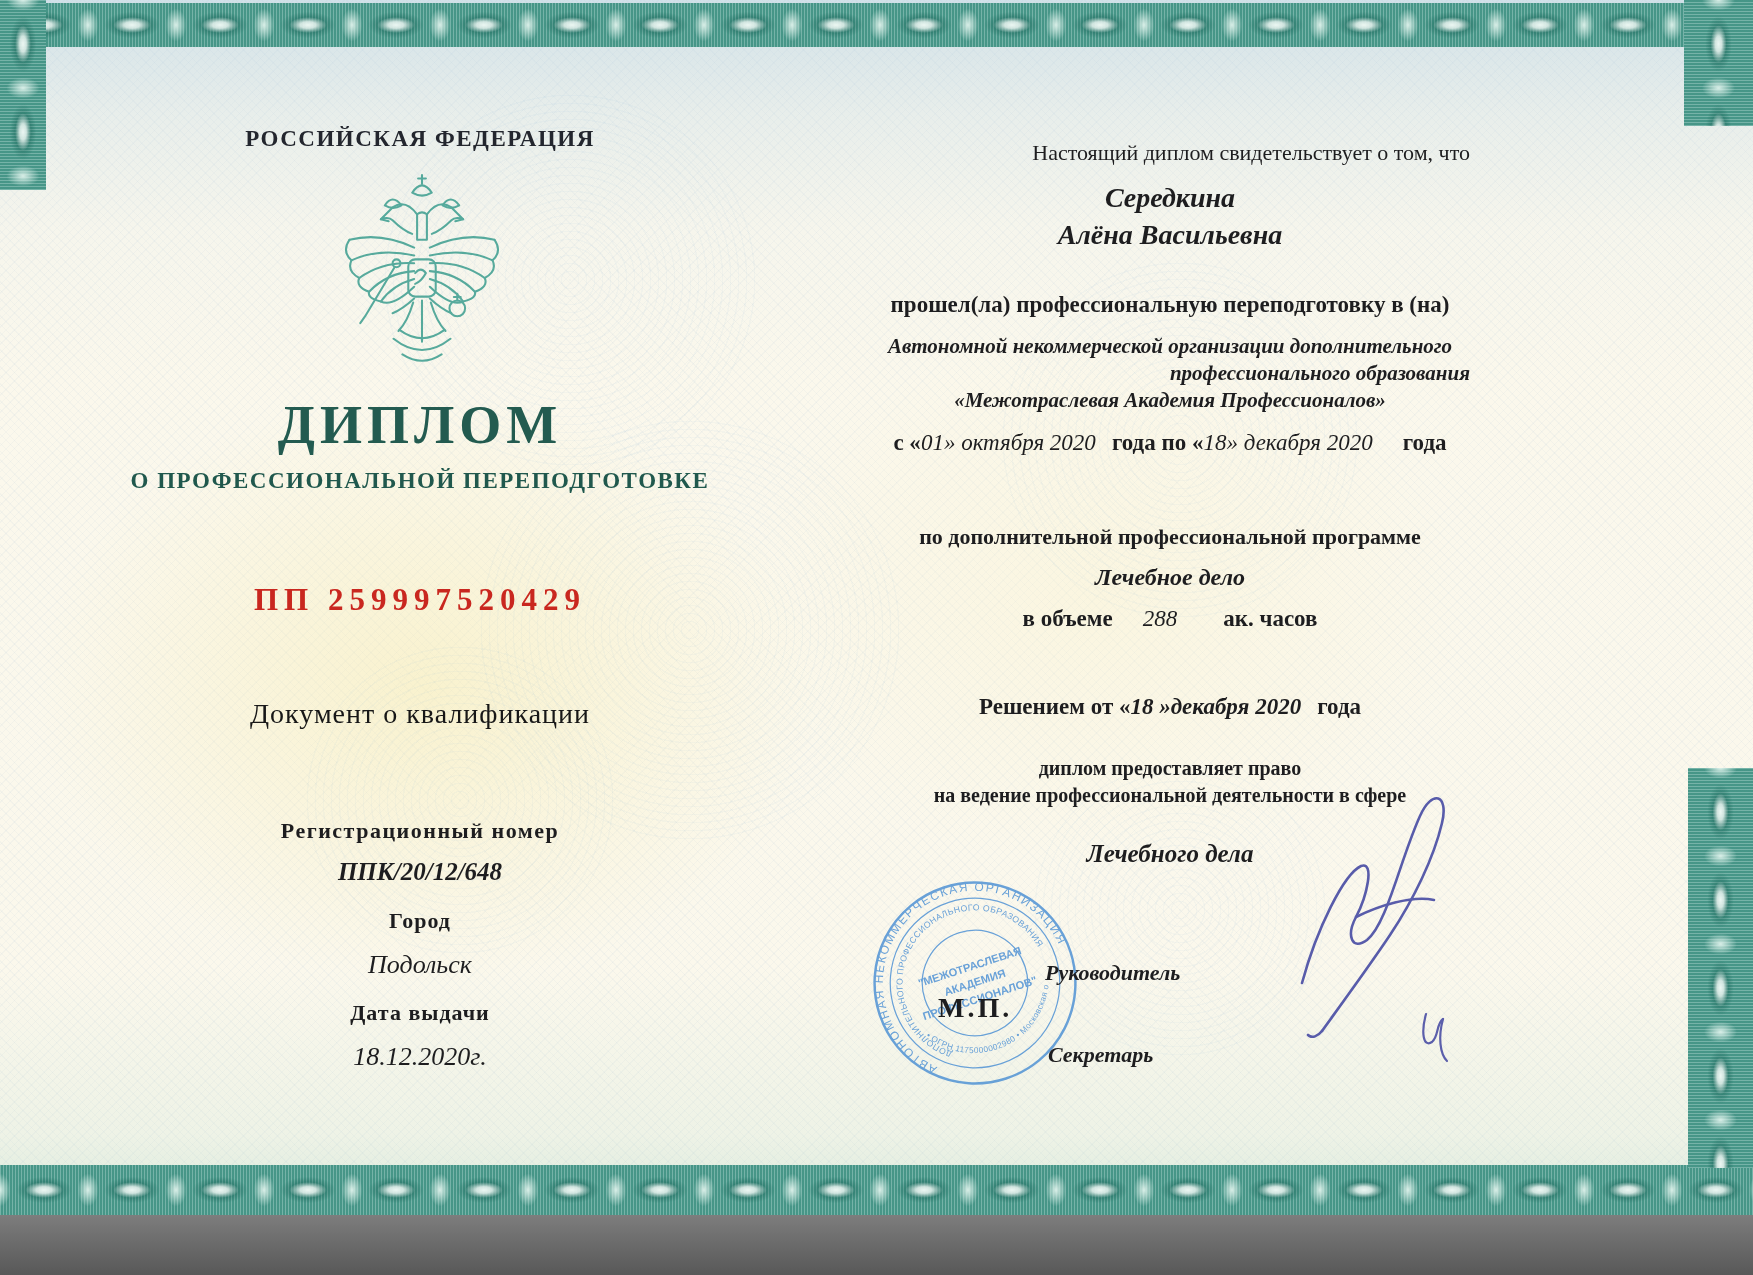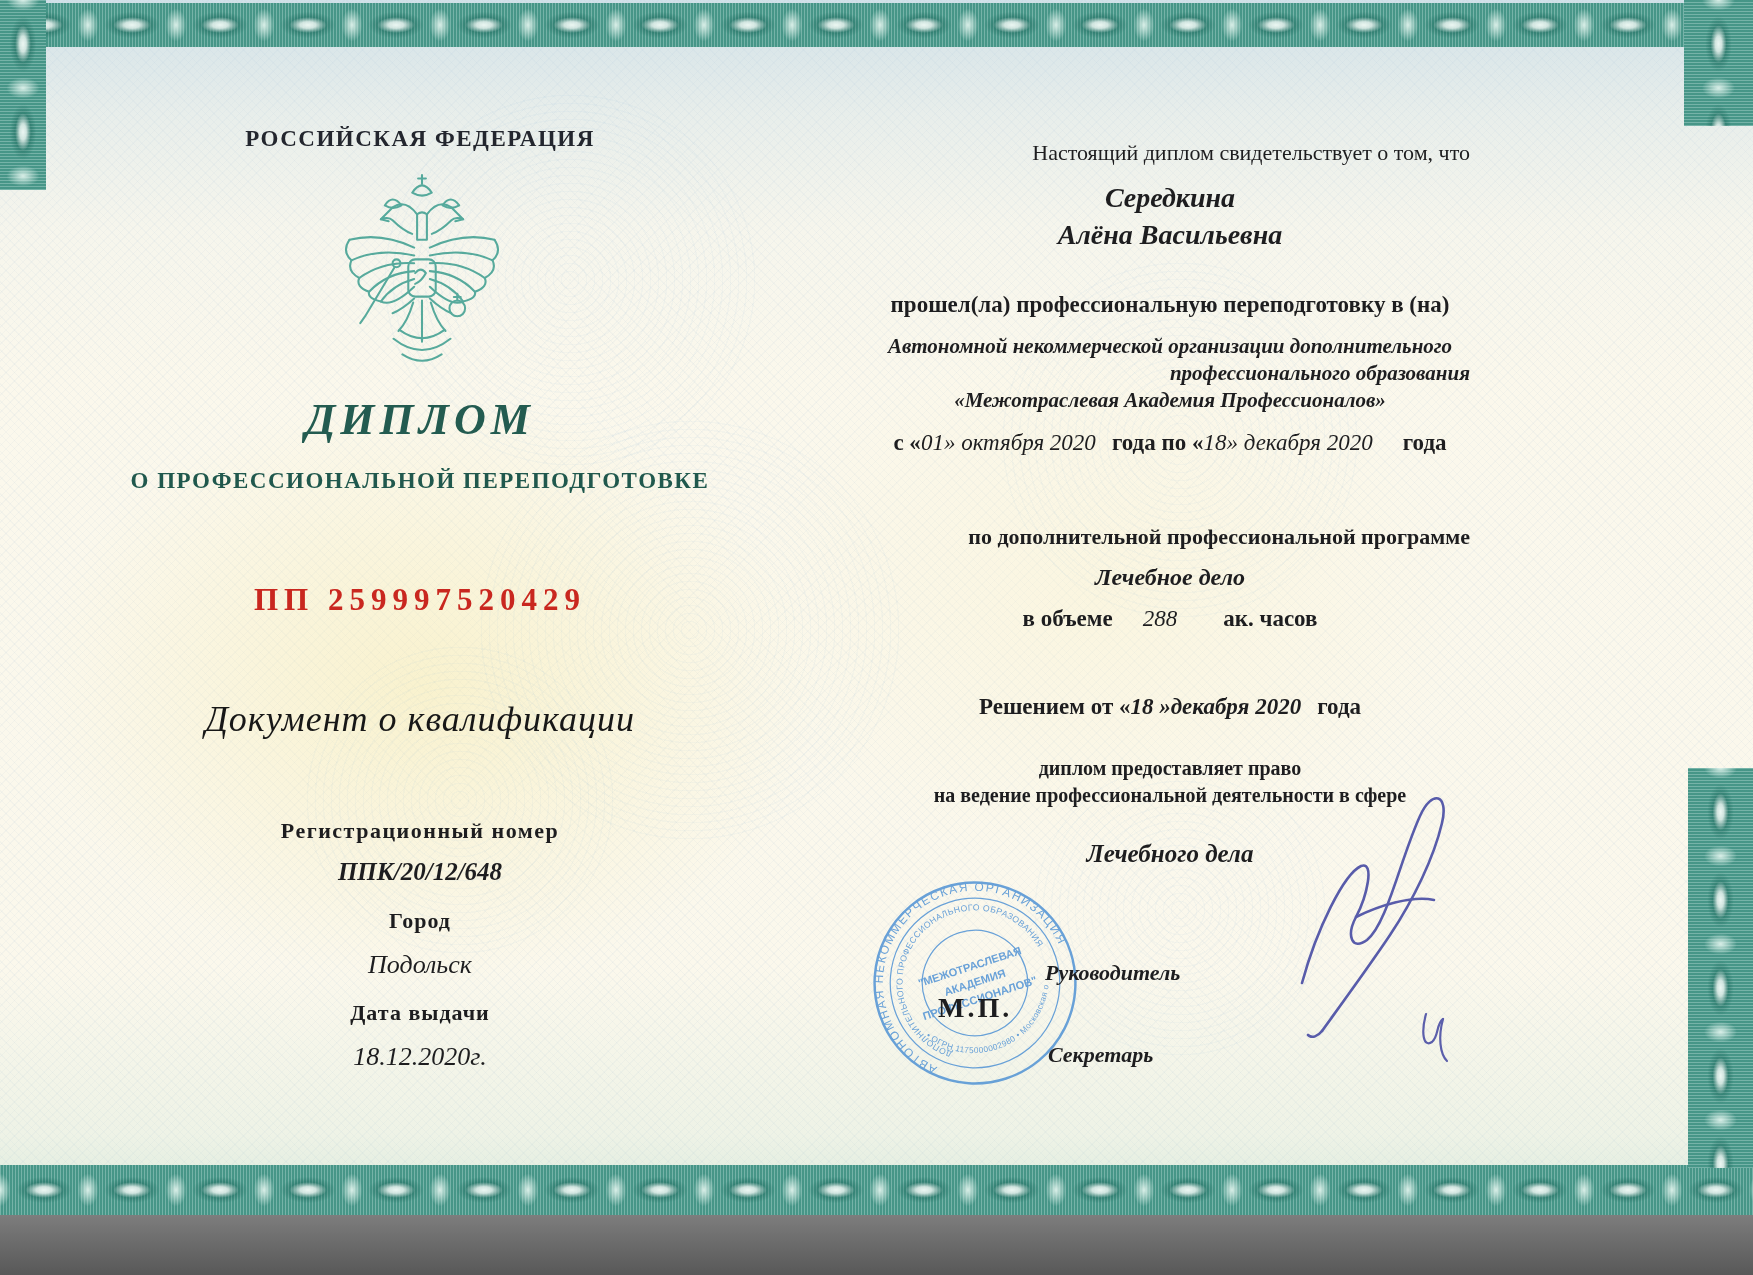--- a/index.html
+++ b/index.html
@@ -45,40 +45,40 @@
   .band-right-bottom{left:1688px;top:768px;width:65px;height:400px;}
   .scanner-strip{left:0;top:1215px;width:1753px;height:60px;
     background:linear-gradient(180deg,#7d7d7d 0%,#6e6e6e 40%,#585858 100%);}
   
   .rosette{position:absolute;border-radius:50%;opacity:.34;
     background:repeating-radial-gradient(circle, rgba(120,170,210,0.16) 0 1.5px, rgba(255,255,255,0) 1.5px 8px);}
   
   .b{font-weight:bold;}
   .i{font-style:italic;}
   .country{left:120px;top:126px;width:600px;font-size:23px;font-weight:bold;letter-spacing:1.5px;color:#23262e;}
-  .title{left:120px;top:394px;width:600px;font-size:44px;font-weight:bold;letter-spacing:5px;color:#235b50;font-style:italic;}
+  .title{left:120px;top:394px;width:600px;font-size:54px;font-weight:bold;letter-spacing:5px;color:#235b50;}
   .subtitle{left:120px;top:468px;width:600px;font-size:23px;font-weight:bold;letter-spacing:1.5px;color:#20584d;}
   .serieno{left:120px;top:582px;width:600px;font-size:31px;font-weight:bold;letter-spacing:6px;color:#c9271f;}
-  .docqual{left:120px;top:698px;width:600px;font-size:36px;font-style:italic;font-weight:500;letter-spacing:1px;color:#171717;}
+  .docqual{left:120px;top:698px;width:600px;font-size:28px;font-weight:500;letter-spacing:1px;color:#171717;}
   .reglabel{left:120px;top:818px;width:600px;font-size:22px;font-weight:bold;letter-spacing:1.5px;}
   .regnum{left:120px;top:858px;width:600px;font-size:25px;font-weight:bold;font-style:italic;}
   .citylabel{left:120px;top:908px;width:600px;font-size:22px;font-weight:bold;letter-spacing:1px;}
   .cityval{left:120px;top:950px;width:600px;font-size:26px;font-style:italic;}
   .datelabel{left:120px;top:1000px;width:600px;font-size:22px;font-weight:bold;letter-spacing:1px;}
   .dateval{left:120px;top:1042px;width:600px;font-size:26px;font-style:italic;}
   .rc{left:870px;width:600px;}
   .statement{top:140px;font-size:22px;font-weight:normal;text-align:right;}
   .surname{top:182px;font-size:28px;font-weight:bold;font-style:italic;}
   .givenname{top:219px;font-size:28px;font-weight:bold;font-style:italic;}
   .completed{top:292px;font-size:23px;font-weight:bold;}
   .org1{top:334px;font-size:21px;font-weight:bold;font-style:italic;}
   .org2{top:361px;font-size:21px;font-weight:bold;font-style:italic;text-align:right;}
   .org3{top:388px;font-size:21px;font-weight:bold;font-style:italic;}
   .period{top:430px;font-size:23px;}
-  .proglabel{top:524px;font-size:22px;font-weight:bold;text-align:right;}
+  .proglabel{top:524px;font-size:22px;font-weight:bold;}
   .progname{top:564px;font-size:24px;font-weight:bold;font-style:italic;}
   .volume{top:606px;font-size:23px;}
   .decision{top:694px;font-size:23px;}
   .grants1{top:757px;font-size:20px;font-weight:bold;}
   .grants2{top:784px;font-size:20px;font-weight:bold;}
   .fieldname{top:840px;font-size:25px;font-weight:bold;font-style:italic;}
   .gap-m{display:inline-block;width:16px;}
   .gap-l{display:inline-block;width:30px;}
   .ital-entry{font-style:italic;font-weight:normal;}
   .head-label{left:1045px;top:960px;font-size:22px;font-weight:bold;font-style:italic;z-index:6;}

